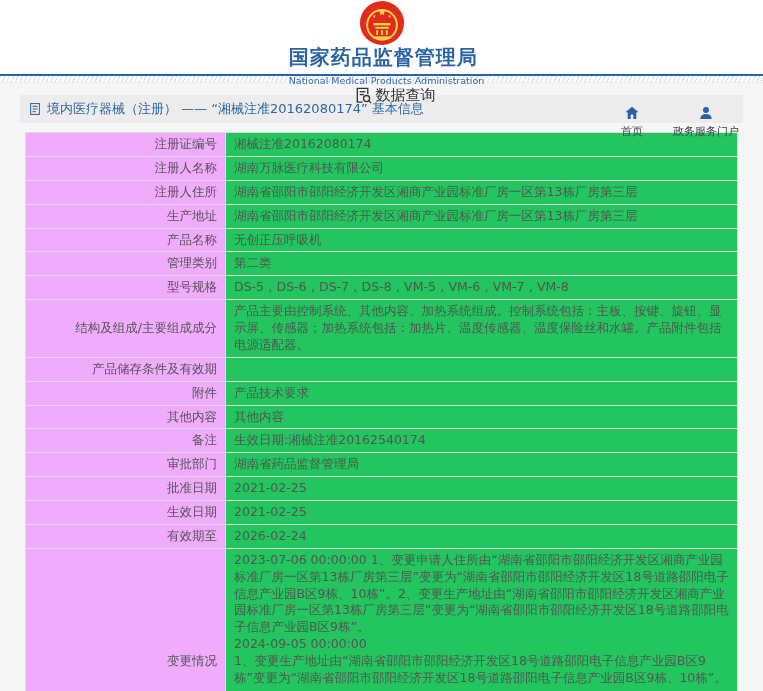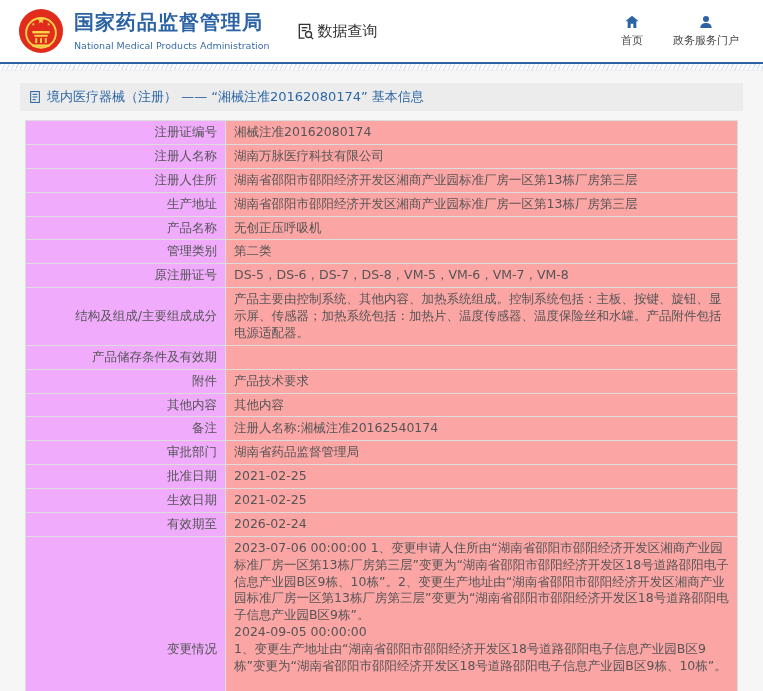--- a/index.html
+++ b/index.html
@@ -3,22 +3,23 @@
 <meta charset="utf-8">
 <style>
   * { margin:0; padding:0; box-sizing:border-box; }
   html,body { width:763px; height:691px; }
   body {
     font-family:"DejaVu Sans","Liberation Sans",sans-serif;
     background:#f6f6f6; color:#555; overflow:hidden;
   }
   
   .site-header {
-    height:62px; background:#ffffff; display:flex; align-items:center;
+    height:74px; background:#ffffff; display:flex; align-items:center;
     padding:0 18px 0 18px;
+    flex-direction:column;
   }
   .emblem { width:46px; height:46px; flex:0 0 46px; }
   .title-block { margin-left:10px; }
   .site-title {
     font-size:20px; font-weight:bold; color:#2b63a4; letter-spacing:1px;
     line-height:1.15; white-space:nowrap;
   }
   .site-subtitle {
     font-size:9.5px; color:#3a6cab; margin-top:6px; white-space:nowrap;
   }
@@ -48,21 +49,21 @@
     font-size:12.5px; color:#555; table-layout:fixed;
   }
   .info-table th, .info-table td {
     border:1px solid #ddd; padding:3px 8px; line-height:1.35;
     font-weight:normal; vertical-align:middle;
   }
   .info-table th {
     width:200px; background:#f0abfc; text-align:right; color:#555;
     white-space:nowrap;
   }
-  .info-table td { text-align:left; background:#fca5a5; word-break:break-all; }
+  .info-table td { text-align:left; background:#22c55e; word-break:break-all; }
   .empty-cell { height:16px; }
   .prewrap { white-space:pre-wrap; line-height:1.18; padding-top:5px; padding-bottom:5px; }
   .icon { display:inline-flex; align-items:center; }
 </style>
 </head>
 <body>
 
 <header class="site-header">
   <span class="emblem icon">
     <svg viewBox="0 0 48 48" width="46" height="46">
@@ -151,42 +152,42 @@
       </tr>
       <tr>
         <th>产品名称</th>
         <td>无创正压呼吸机</td>
       </tr>
       <tr>
         <th>管理类别</th>
         <td>第二类</td>
       </tr>
       <tr>
-        <th>原注册证号</th>
+        <th>型号规格</th>
         <td>DS-5，DS-6，DS-7，DS-8，VM-5，VM-6，VM-7，VM-8</td>
       </tr>
       <tr>
         <th>结构及组成/主要组成成分</th>
         <td>产品主要由控制系统、其他内容、加热系统组成。控制系统包括：主板、按键、旋钮、显示屏、传感器；加热系统包括：加热片、温度传感器、温度保险丝和水罐。产品附件包括电源适配器。</td>
       </tr>
       <tr>
         <th>产品储存条件及有效期</th>
         <td class="empty-cell"></td>
       </tr>
       <tr>
         <th>附件</th>
         <td>产品技术要求</td>
       </tr>
       <tr>
         <th>其他内容</th>
         <td>其他内容</td>
       </tr>
       <tr>
         <th>备注</th>
-        <td>注册人名称:湘械注准20162540174</td>
+        <td>生效日期:湘械注准20162540174</td>
       </tr>
       <tr>
         <th>审批部门</th>
         <td>湖南省药品监督管理局</td>
       </tr>
       <tr>
         <th>批准日期</th>
         <td>2021-02-25</td>
       </tr>
       <tr>

